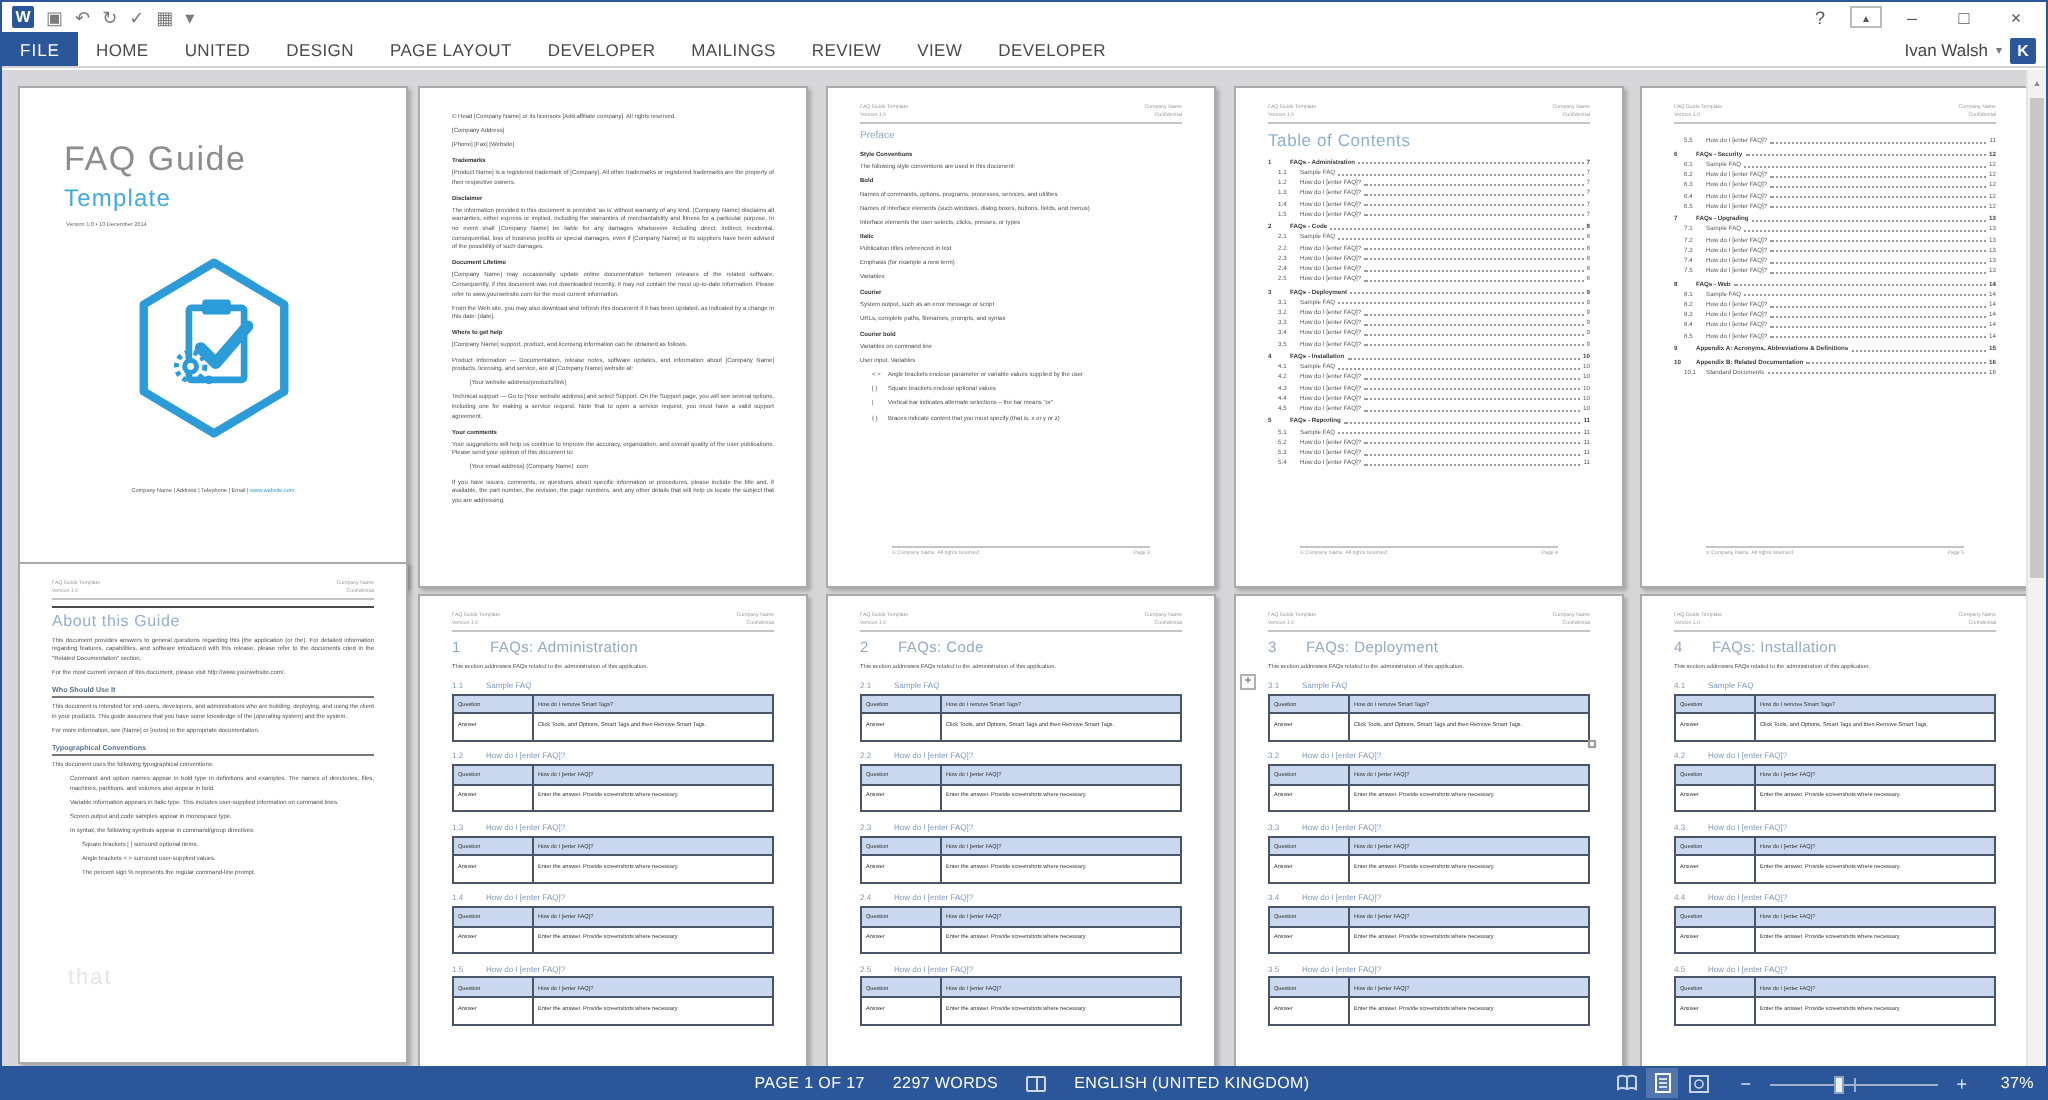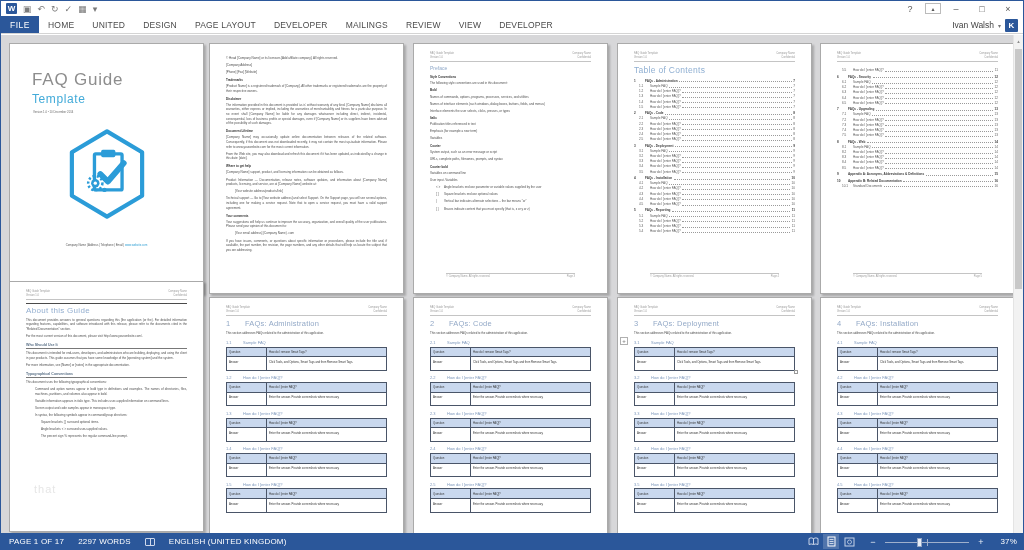--- a/index.html
+++ b/index.html
@@ -94,21 +94,21 @@
   .tresize { display:none; position:absolute; right:-3px; bottom:-3px; width:4px; height:4px; border:1px solid #9a9a9a; background:#fff; }
   .faq-page[data-handles="true"] .sec:first-of-type .thandle { display:block; }
   .faq-page[data-handles="true"] .sec:first-of-type .tresize { display:block; }
 
   
   .vscroll { position:absolute; right:0; top:34px; width:10px; height:499px; background:#f2f2f2; border-left:1px solid #e4e4e4; }
   .vscroll .up { height:12px; display:flex; align-items:center; justify-content:center; font-size:5px; color:#8a8a8a; }
   .vscroll .thumb { position:absolute; left:1px; right:1px; top:14px; height:240px; background:#c8c8c8; }
 
   
-  .statusbar { position:absolute; left:0; right:0; bottom:0; height:17px; background:#2b579a; color:#fff; display:flex; align-items:center; font-size:8px; letter-spacing:.2px; }
+  .statusbar { position:absolute; left:0; right:0; bottom:0; height:17px; background:#2b579a; color:#fff; display:flex; align-items:center; font-size:8px; letter-spacing:.2px;justify-content:center; }
   .sb-left { display:flex; align-items:center; gap:14px; padding-left:8px; }
   .sb-right { position:absolute; right:6px; display:flex; align-items:center; gap:8px; }
   .book { width:10px; height:8px; border:1px solid #cdd8ec; border-radius:1px; position:relative; }
   .book:before { content:""; position:absolute; left:4px; top:0; bottom:0; width:1px; background:#cdd8ec; }
   .viewicons { display:flex; gap:2px; margin-right:4px; }
   .vicon { width:16px; height:15px; display:flex; align-items:center; justify-content:center; }
   .vicon.active { background:rgba(255,255,255,.18); }
   .zoomtrack { position:relative; width:84px; height:10px; }
   .zoomtrack .line { position:absolute; left:0; right:0; top:5px; height:1px; background:#9fb0cc; }
   .zoomtrack .notch { position:absolute; left:50%; top:2px; width:1px; height:7px; background:#9fb0cc; }

